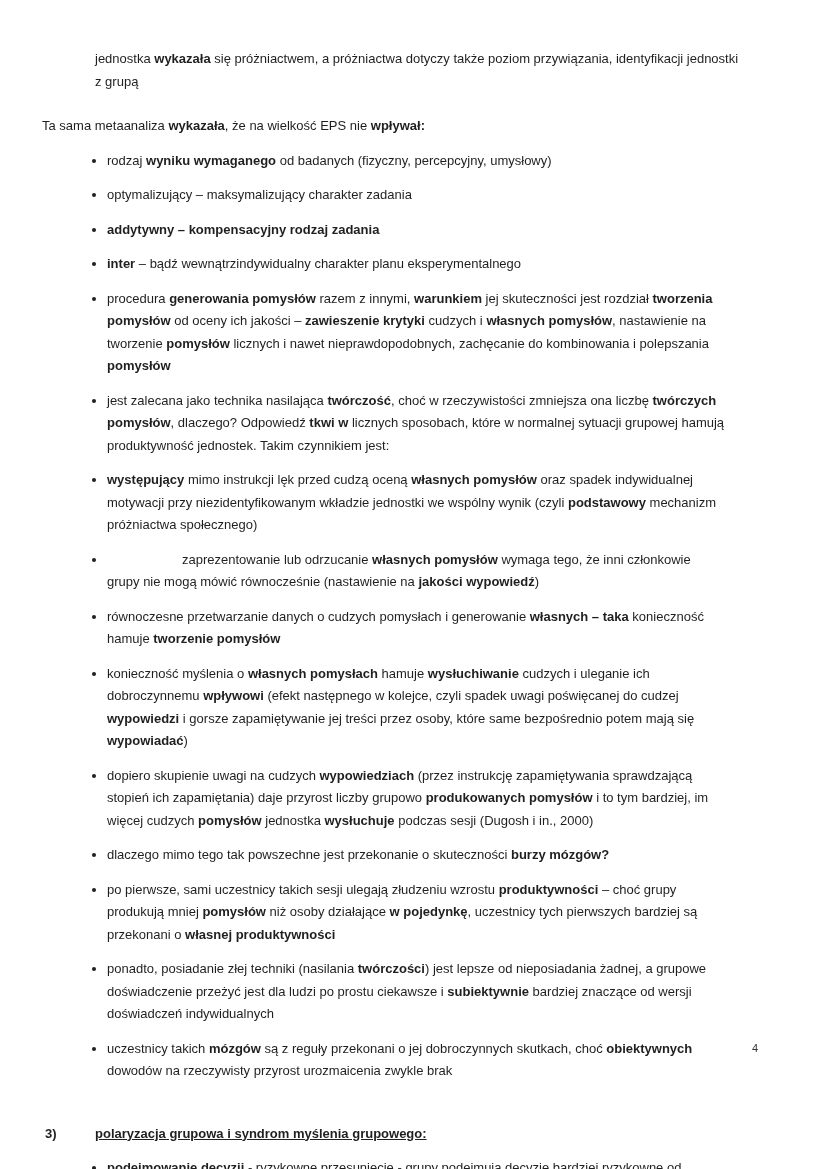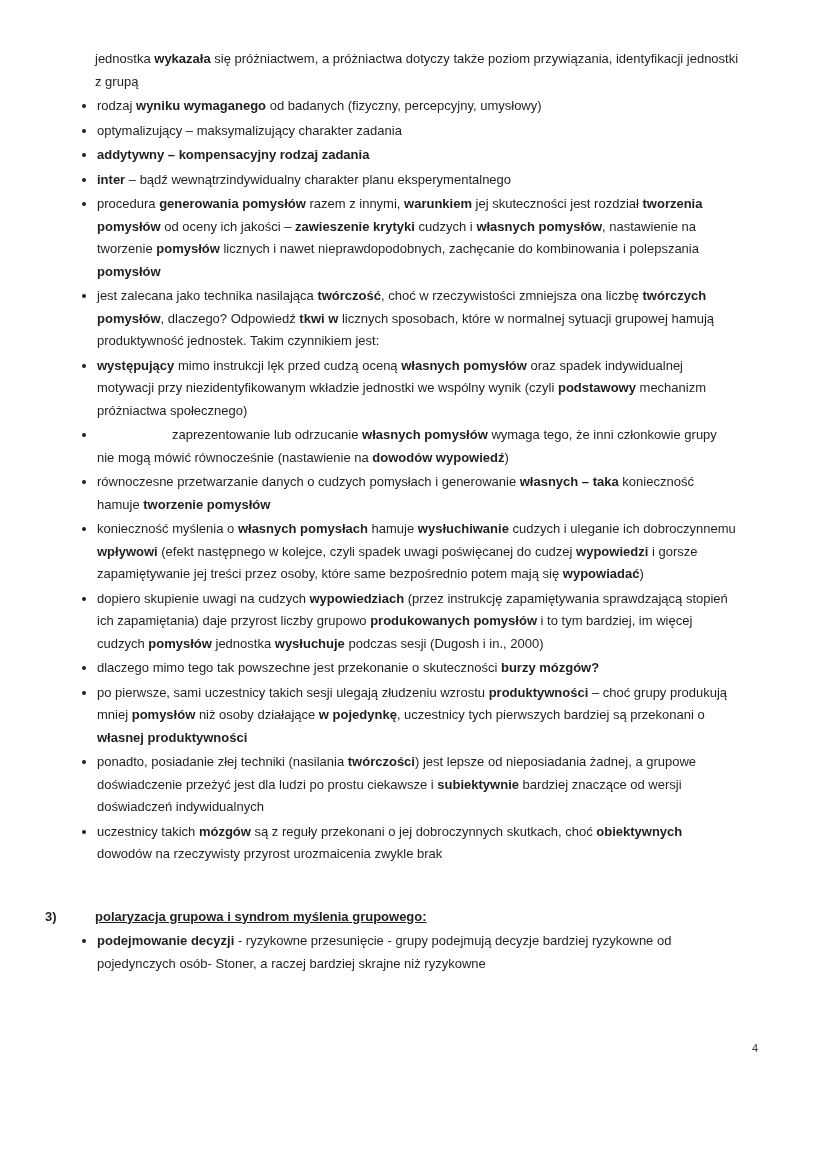--- a/index.html
+++ b/index.html
@@ -13,55 +13,56 @@
     line-height:22.5px;
     color:#1f1f1f;
     filter:blur(0.55px);
     overflow:hidden;
   }
   .b{font-weight:bold;}
   p{margin:0;}
   .cont-para{margin:48px 4px 0 95px;width:645px;}
   .meta-para{margin:22px 0 0 42px;width:700px;}
   ul.doc-list{margin:0 0 0 78px;padding:0 0 0 17px;width:643px;list-style:disc outside;}
-  ul.doc-list li{margin:2px;padding:0;}
+  ul.doc-list li{margin:12px;padding:0;}
   .bh{margin:22px 0 6px 125px;font-weight:bold;width:600px;}
   li.indent-first{text-indent:75px;}
   li.indent-first span{text-indent:0;}
   .sec3{display:flex;margin:40px 0 0 45px;align-items:flex-start;}
   .sec3-num{width:50px;flex:0 0 50px;font-weight:bold;}
   .sec3-title{font-weight:bold;text-decoration:underline;}
   .sec3-list{margin-top:0;}
   .page-number{
     position:absolute;
     left:752px;top:1037px;
     font-size:11px;color:#333;
   }
 </style>
 </head>
 <body>
 
 <div class="page">
 
   <p class="cont-para"><span>jednostka </span><span class="b">wykazała</span><span> się próżniactwem, a próżniactwa dotyczy także poziom przywiązania, identyfikacji jednostki z grupą</span></p>
 
+  <p class="meta-para"><span>Ta sama metaanaliza </span><span class="b">wykazała</span><span>, że na wielkość EPS nie </span><span class="b">wpływał:</span></p>
 
   <ul class="doc-list">
     <li><span>rodzaj </span><span class="b">wyniku wymaganego</span><span> od badanych (fizyczny, percepcyjny, umysłowy)</span></li>
     <li><span>optymalizujący – maksymalizujący charakter zadania</span></li>
     <li><span class="b">addytywny – kompensacyjny rodzaj zadania</span></li>
     <li><span class="b">inter</span><span> – bądź wewnątrzindywidualny charakter planu eksperymentalnego</span></li>
   </ul>
 
 
   <ul class="doc-list">
     <li><span>procedura </span><span class="b">generowania pomysłów</span><span> razem z innymi, </span><span class="b">warunkiem</span><span> jej skuteczności jest rozdział </span><span class="b">tworzenia pomysłów</span><span> od oceny ich jakości – </span><span class="b">zawieszenie krytyki</span><span> cudzych i </span><span class="b">własnych pomysłów</span><span>, nastawienie na tworzenie </span><span class="b">pomysłów</span><span> licznych i nawet nieprawdopodobnych, zachęcanie do kombinowania i polepszania </span><span class="b">pomysłów</span></li>
     <li><span>jest zalecana jako technika nasilająca </span><span class="b">twórczość</span><span>, choć w rzeczywistości zmniejsza ona liczbę </span><span class="b">twórczych pomysłów</span><span>, dlaczego? Odpowiedź </span><span class="b">tkwi w</span><span> licznych sposobach, które w normalnej sytuacji grupowej hamują produktywność jednostek. Takim czynnikiem jest:</span></li>
     <li><span class="b">występujący</span><span> mimo instrukcji lęk przed cudzą oceną </span><span class="b">własnych pomysłów</span><span> oraz spadek indywidualnej motywacji przy niezidentyfikowanym wkładzie jednostki we wspólny wynik (czyli </span><span class="b">podstawowy</span><span> mechanizm próżniactwa społecznego)</span></li>
-    <li class="indent-first"><span>zaprezentowanie lub odrzucanie </span><span class="b">własnych pomysłów</span><span> wymaga tego, że inni członkowie grupy nie mogą mówić równocześnie (nastawienie na </span><span class="b">dowodów wypowiedź</span><span>)</span></li>
+    <li class="indent-first"><span>zaprezentowanie lub odrzucanie </span><span class="b">własnych pomysłów</span><span> wymaga tego, że inni członkowie grupy nie mogą mówić równocześnie (nastawienie na </span><span class="b">jakości wypowiedź</span><span>)</span></li>
     <li><span>równoczesne przetwarzanie danych o cudzych pomysłach i generowanie </span><span class="b">własnych – taka</span><span> konieczność hamuje </span><span class="b">tworzenie pomysłów</span></li>
     <li><span>konieczność myślenia o </span><span class="b">własnych pomysłach</span><span> hamuje </span><span class="b">wysłuchiwanie</span><span> cudzych i uleganie ich dobroczynnemu </span><span class="b">wpływowi</span><span> (efekt następnego w kolejce, czyli spadek uwagi poświęcanej do cudzej </span><span class="b">wypowiedzi</span><span> i gorsze zapamiętywanie jej treści przez osoby, które same bezpośrednio potem mają się </span><span class="b">wypowiadać</span><span>)</span></li>
     <li><span>dopiero skupienie uwagi na cudzych </span><span class="b">wypowiedziach</span><span> (przez instrukcję zapamiętywania sprawdzającą stopień ich zapamiętania) daje przyrost liczby grupowo </span><span class="b">produkowanych pomysłów</span><span> i to tym bardziej, im więcej cudzych </span><span class="b">pomysłów</span><span> jednostka </span><span class="b">wysłuchuje</span><span> podczas sesji (Dugosh i in., 2000)</span></li>
     <li><span>dlaczego mimo tego tak powszechne jest przekonanie o skuteczności </span><span class="b">burzy mózgów?</span></li>
     <li><span>po pierwsze, sami uczestnicy takich sesji ulegają złudzeniu wzrostu </span><span class="b">produktywności</span><span> – choć grupy produkują mniej </span><span class="b">pomysłów</span><span> niż osoby działające </span><span class="b">w pojedynkę</span><span>, uczestnicy tych pierwszych bardziej są przekonani o </span><span class="b">własnej produktywności</span></li>
     <li><span>ponadto, posiadanie złej techniki (nasilania </span><span class="b">twórczości</span><span>) jest lepsze od nieposiadania żadnej, a grupowe doświadczenie przeżyć jest dla ludzi po prostu ciekawsze i </span><span class="b">subiektywnie</span><span> bardziej znaczące od wersji doświadczeń indywidualnych</span></li>
     <li><span>uczestnicy takich </span><span class="b">mózgów</span><span> są z reguły przekonani o jej dobroczynnych skutkach, choć </span><span class="b">obiektywnych</span><span> dowodów na rzeczywisty przyrost urozmaicenia zwykle brak</span></li>
   </ul>
 
   <div class="sec3">

